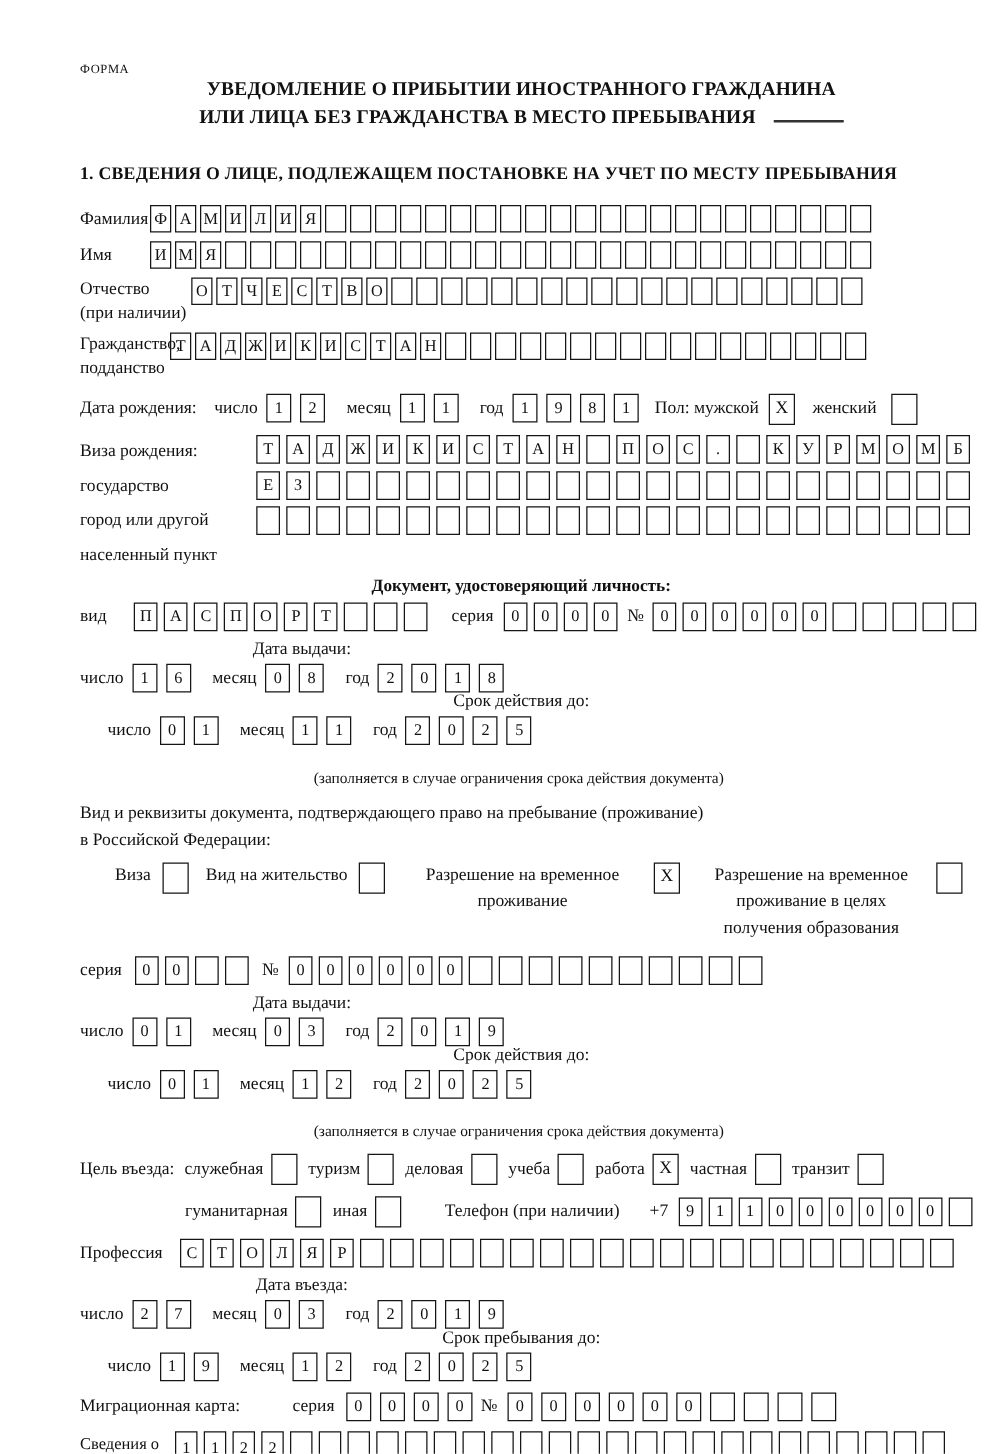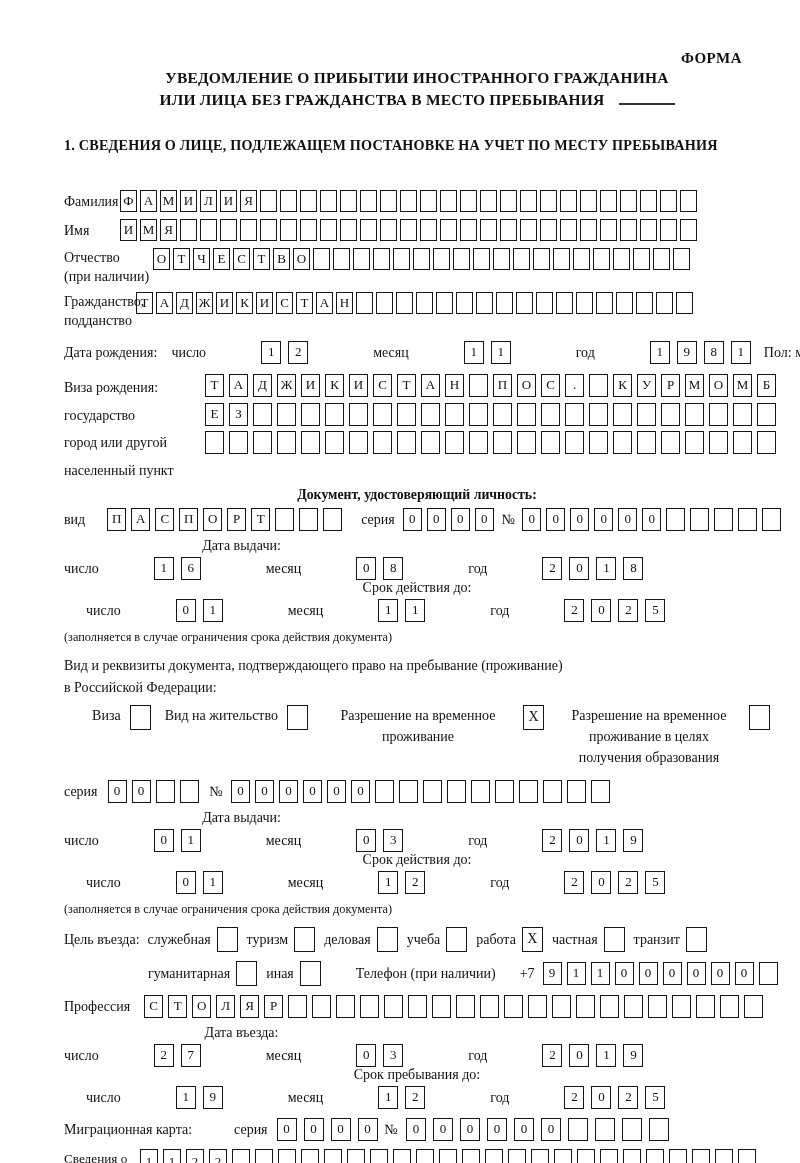--- a/index.html
+++ b/index.html
@@ -7,21 +7,21 @@
   body {
     width: 800px; height: 1163px;
     font-family: "Liberation Serif", "DejaVu Serif", serif;
     color: #111; overflow: hidden; position: relative;
   }
   .page { padding: 36px 30px 0 64px; }
 
   
   .hdr-right { margin-left: 585px; font-size: 13px; line-height: 19px; }
   .hdr-right .gap { height: 2px; }
-  .forma { text-align: right; margin: 14px 28px 0 0; font-weight: bold; font-size: 15px; letter-spacing: .5px; }
+  .forma { margin: 14px 28px 0 0; font-weight: normal; font-size: 10px; letter-spacing: .5px; }
 
   
   .title { text-align: center; font-weight: bold; font-size: 15.5px; line-height: 22px; letter-spacing: .2px; }
   .blank-line { display: inline-block; width: 56px; border-bottom: 2px solid #333; height: 14px; margin-left: 10px; }
   .sec-heading { font-weight: bold; font-size: 14.2px; margin-top: 26px; letter-spacing: .2px; }
 
   
   .row { display: flex; align-items: flex-start; margin-top: 6px; }
   .lbl { font-size: 14px; line-height: 23px; white-space: nowrap; }
   .lbl2 { font-size: 14px; line-height: 19px; }
@@ -39,37 +39,37 @@
   .chk {
     display: inline-block; width: 21px; height: 25px; border: 1.8px solid #151515;
     text-align: center; font-size: 14px; line-height: 22px; flex: none; vertical-align: middle;
   }
 
   .w-label { width: 56px; flex: none; }
   .w-label2 { width: 89px; flex: none; }
   .w-label3 { width: 72px; flex: none; }
 
   
-  .dg { display: inline-flex; align-items: center; gap: 48px; }
+  .dg { display: inline-flex; align-items: center; }
   .dg-lbl { font-size: 14px; line-height: 23px; margin: 0 7px 0 10px; white-space: nowrap; }
   .dg-lbl:first-child { margin-left: 0; }
 
   
   .twocol { display: flex; margin-top: 8px; }
   .twocol .labels { width: 141px; flex: none; font-size: 14px; line-height: 27.5px; }
   .stack .cells { margin-bottom: 5.5px; }
 
   .center-bold { text-align: center; font-weight: bold; font-size: 13.8px; margin-top: 3px; }
 
   
   .dates { display: flex; margin-top: 7px; flex-direction: column; }
   .dates .col-l { width: 355px; flex: none; }
   .dates .col-r { flex: 1; }
   .dates .dtitle { text-align: center; font-size: 14px; margin-bottom: 3px; }
-  .note { font-size: 12.3px; text-align: left; margin-top: 8px; padding-right: 4px; }
+  .note { font-size: 12.3px; text-align: center; margin-top: 19px; padding-right: 4px; }
 
   .para { font-size: 14px; line-height: 22px; margin-top: 10px; }
 
   
   .res { display: flex; align-items: flex-start; margin-top: 6px; justify-content: flex-end; }
   .res .opt { display: flex; align-items: flex-start; margin-right: 14px; }
   .res .opt:last-child { margin-right: 0; }
   .res .opt-lbl { font-size: 14px; line-height: 21px; }
   .res .opt .chk { margin-left: 9px; }
   .res .opt:nth-child(3) .opt-lbl { width: 192px; text-align: center; }
@@ -100,21 +100,21 @@
   <div class="title">
     <div>УВЕДОМЛЕНИЕ О ПРИБЫТИИ ИНОСТРАННОГО ГРАЖДАНИНА</div>
     <div>
       <span>ИЛИ ЛИЦА БЕЗ ГРАЖДАНСТВА В МЕСТО ПРЕБЫВАНИЯ</span>
       <span class="blank-line"></span>
     </div>
   </div>
 
   <div class="sec-heading">1. СВЕДЕНИЯ О ЛИЦЕ, ПОДЛЕЖАЩЕМ ПОСТАНОВКЕ НА УЧЕТ ПО МЕСТУ ПРЕБЫВАНИЯ</div>
 
-  <div class="row" style="margin-top:36px">
+  <div class="row" style="margin-top:16px">
     <div class="lbl w-label">Фамилия</div>
     <div class="cells">
         <span class="cell">Ф</span>
         <span class="cell">А</span>
         <span class="cell">М</span>
         <span class="cell">И</span>
         <span class="cell">Л</span>
         <span class="cell">И</span>
         <span class="cell">Я</span>
         <span class="cell"></span>

